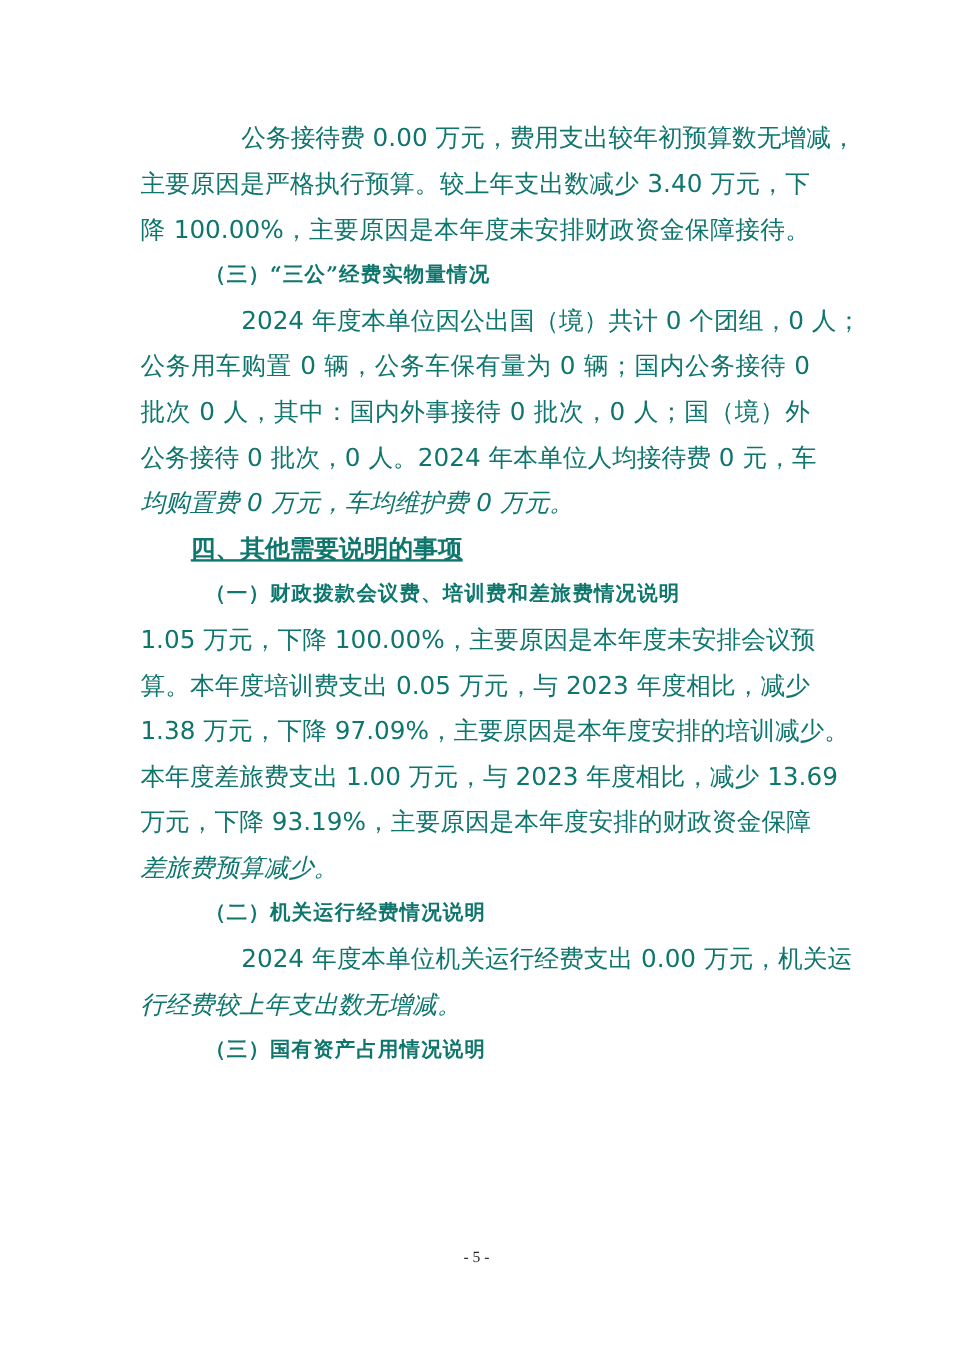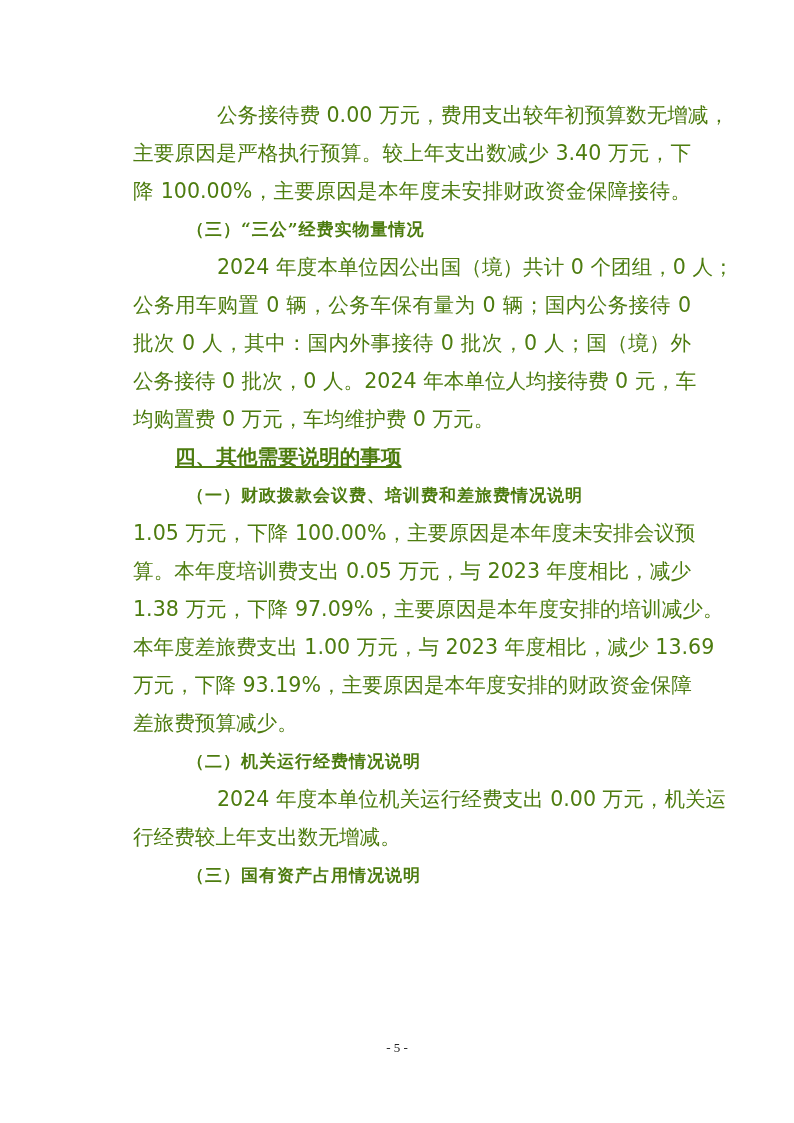--- a/index.html
+++ b/index.html
@@ -1,39 +1,39 @@
 <!DOCTYPE html>
 <html><head>
 <meta charset="utf-8">
 <style>
   html, body { margin: 0; padding: 0; background: #ffffff; }
   body { width: 794px; height: 1123px; position: relative; overflow: hidden; }
   .page {
-    position: absolute; left: 133px; top: 96px; width: 558px;
+    position: absolute; left: 117px; top: 96px; width: 558px;
     font-family: "DejaVu Sans", "Liberation Sans", sans-serif;
-    color: #4d7c0f;
+    color: #0f766e;
     font-size: 20.6px;
   }
   .line {
     height: 38px; line-height: 38px; white-space: nowrap;
     display: flex; justify-content: space-between;
   }
   .indent { padding-left: 42px; }
   .h1 { font-weight: bold; padding-left: 42px; height: 38px; line-height: 38px; text-decoration: underline; }
   .h2 {
     font-family: "DejaVu Serif", "Liberation Serif", serif;
     font-weight: bold; padding-left: 54px; letter-spacing: 1px;
     height: 38px; line-height: 38px; font-size: 17px;
   }
   .page-number {
     position: absolute; left: 0; width: 794px; top: 1040px; text-align: center;
     font-family: "Liberation Serif", serif; font-size: 13px; color: #222;
   }
   .jl { display: block; text-align: justify; text-align-last: justify; width: 100%; }
-  .jl.last { text-align-last: left; }
+  .jl.last { text-align-last: left; font-style: italic; }
   .jl.indent { width: calc(100% - 42px); }
 </style>
 </head>
 <body>
 
 <div class="page">
 
   <div>
     <div class="line indent">
         <span class="jl indent">公务接待费 0.00 万元，费用支出较年初预算数无增减，</span>

